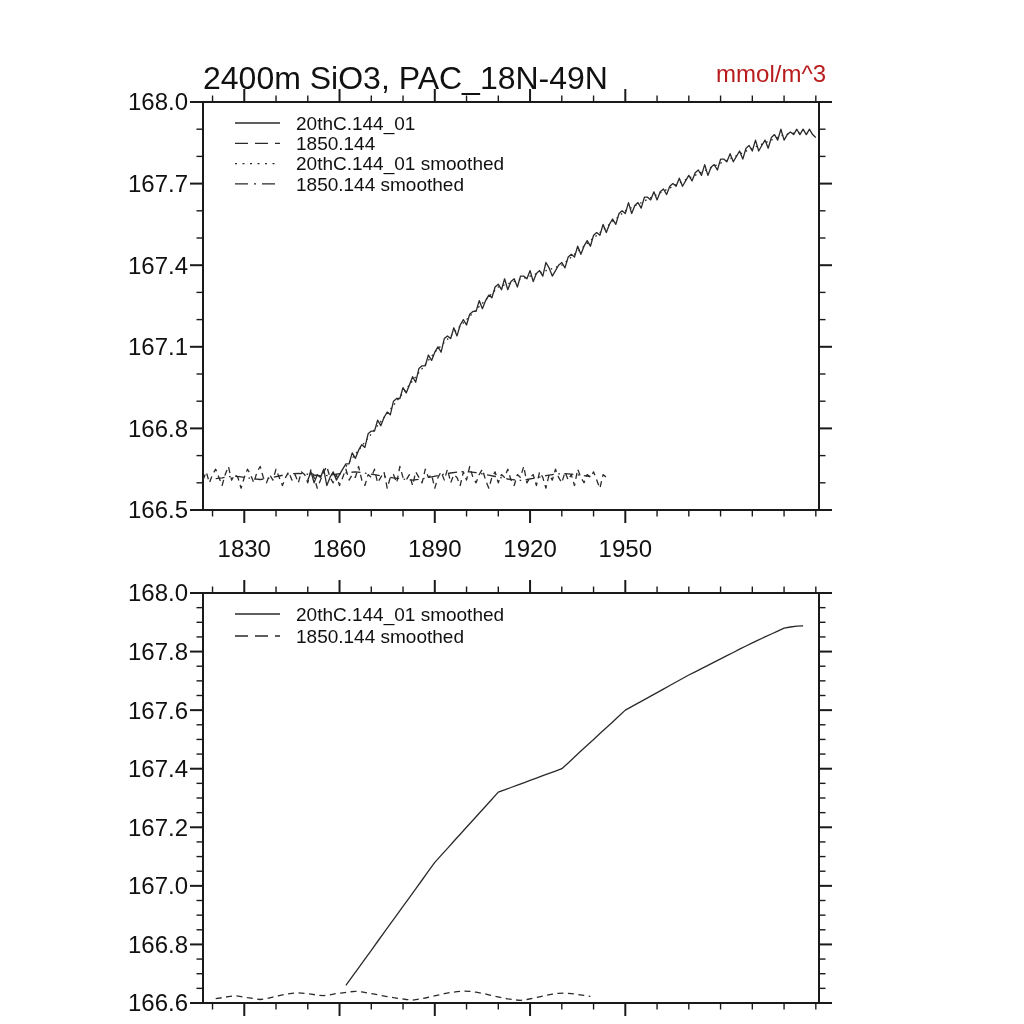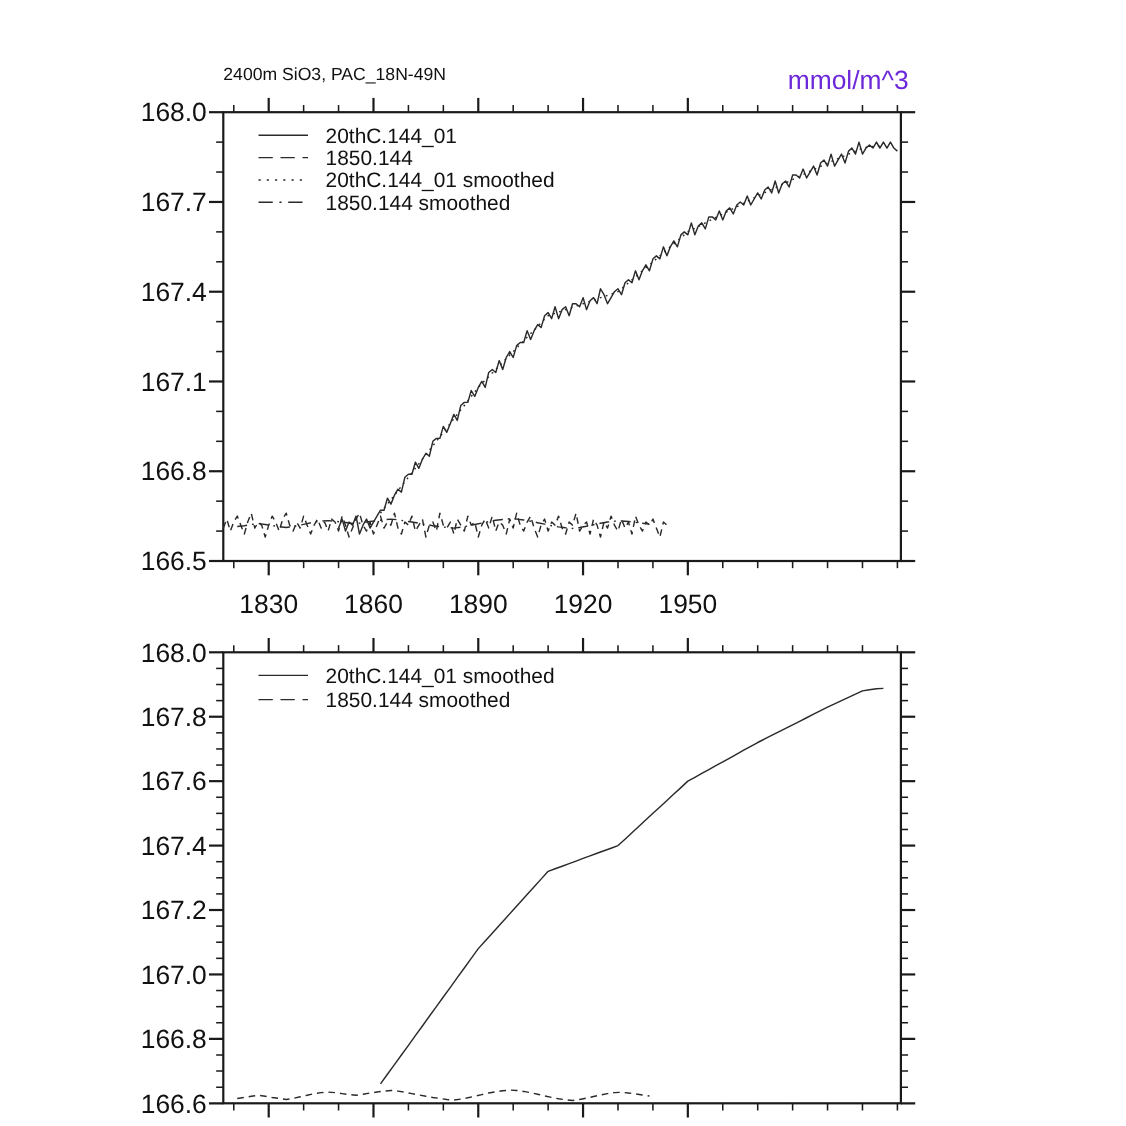--- a/index.html
+++ b/index.html
@@ -1,19 +1,19 @@
 <!DOCTYPE html>
 <html><head>
 <meta charset="utf-8">
 <style>
   html,body{margin:0;padding:0;background:#ffffff;}
   body{width:1024px;height:1024px;font-family:"Liberation Sans",sans-serif;overflow:hidden;}
   .chart-wrap{position:relative;width:1024px;height:1024px;background:#ffffff;}
-  .chart-title{position:absolute;left:203px;top:60px;font-size:16px;color:#111;white-space:nowrap;}
-  .chart-units{position:absolute;left:0;top:60px;width:826px;text-align:right;font-size:24px;color:#6d28d9;white-space:nowrap;}
+  .chart-title{position:absolute;left:203px;top:60px;font-size:32px;color:#111;white-space:nowrap;}
+  .chart-units{position:absolute;left:0;top:60px;width:826px;text-align:right;font-size:24px;color:#b91c1c;white-space:nowrap;}
   svg{position:absolute;left:0;top:0;}
   .tick-label{font-family:"Liberation Sans",sans-serif;font-size:24px;fill:#111;}
   .legend-label{font-family:"Liberation Sans",sans-serif;font-size:19px;fill:#111;}
 </style>
 </head>
 <body>
 
 <div class="chart-wrap">
   <div class="chart-title">2400m SiO3, PAC_18N-49N</div>
   <div class="chart-units">mmol/m^3</div>

